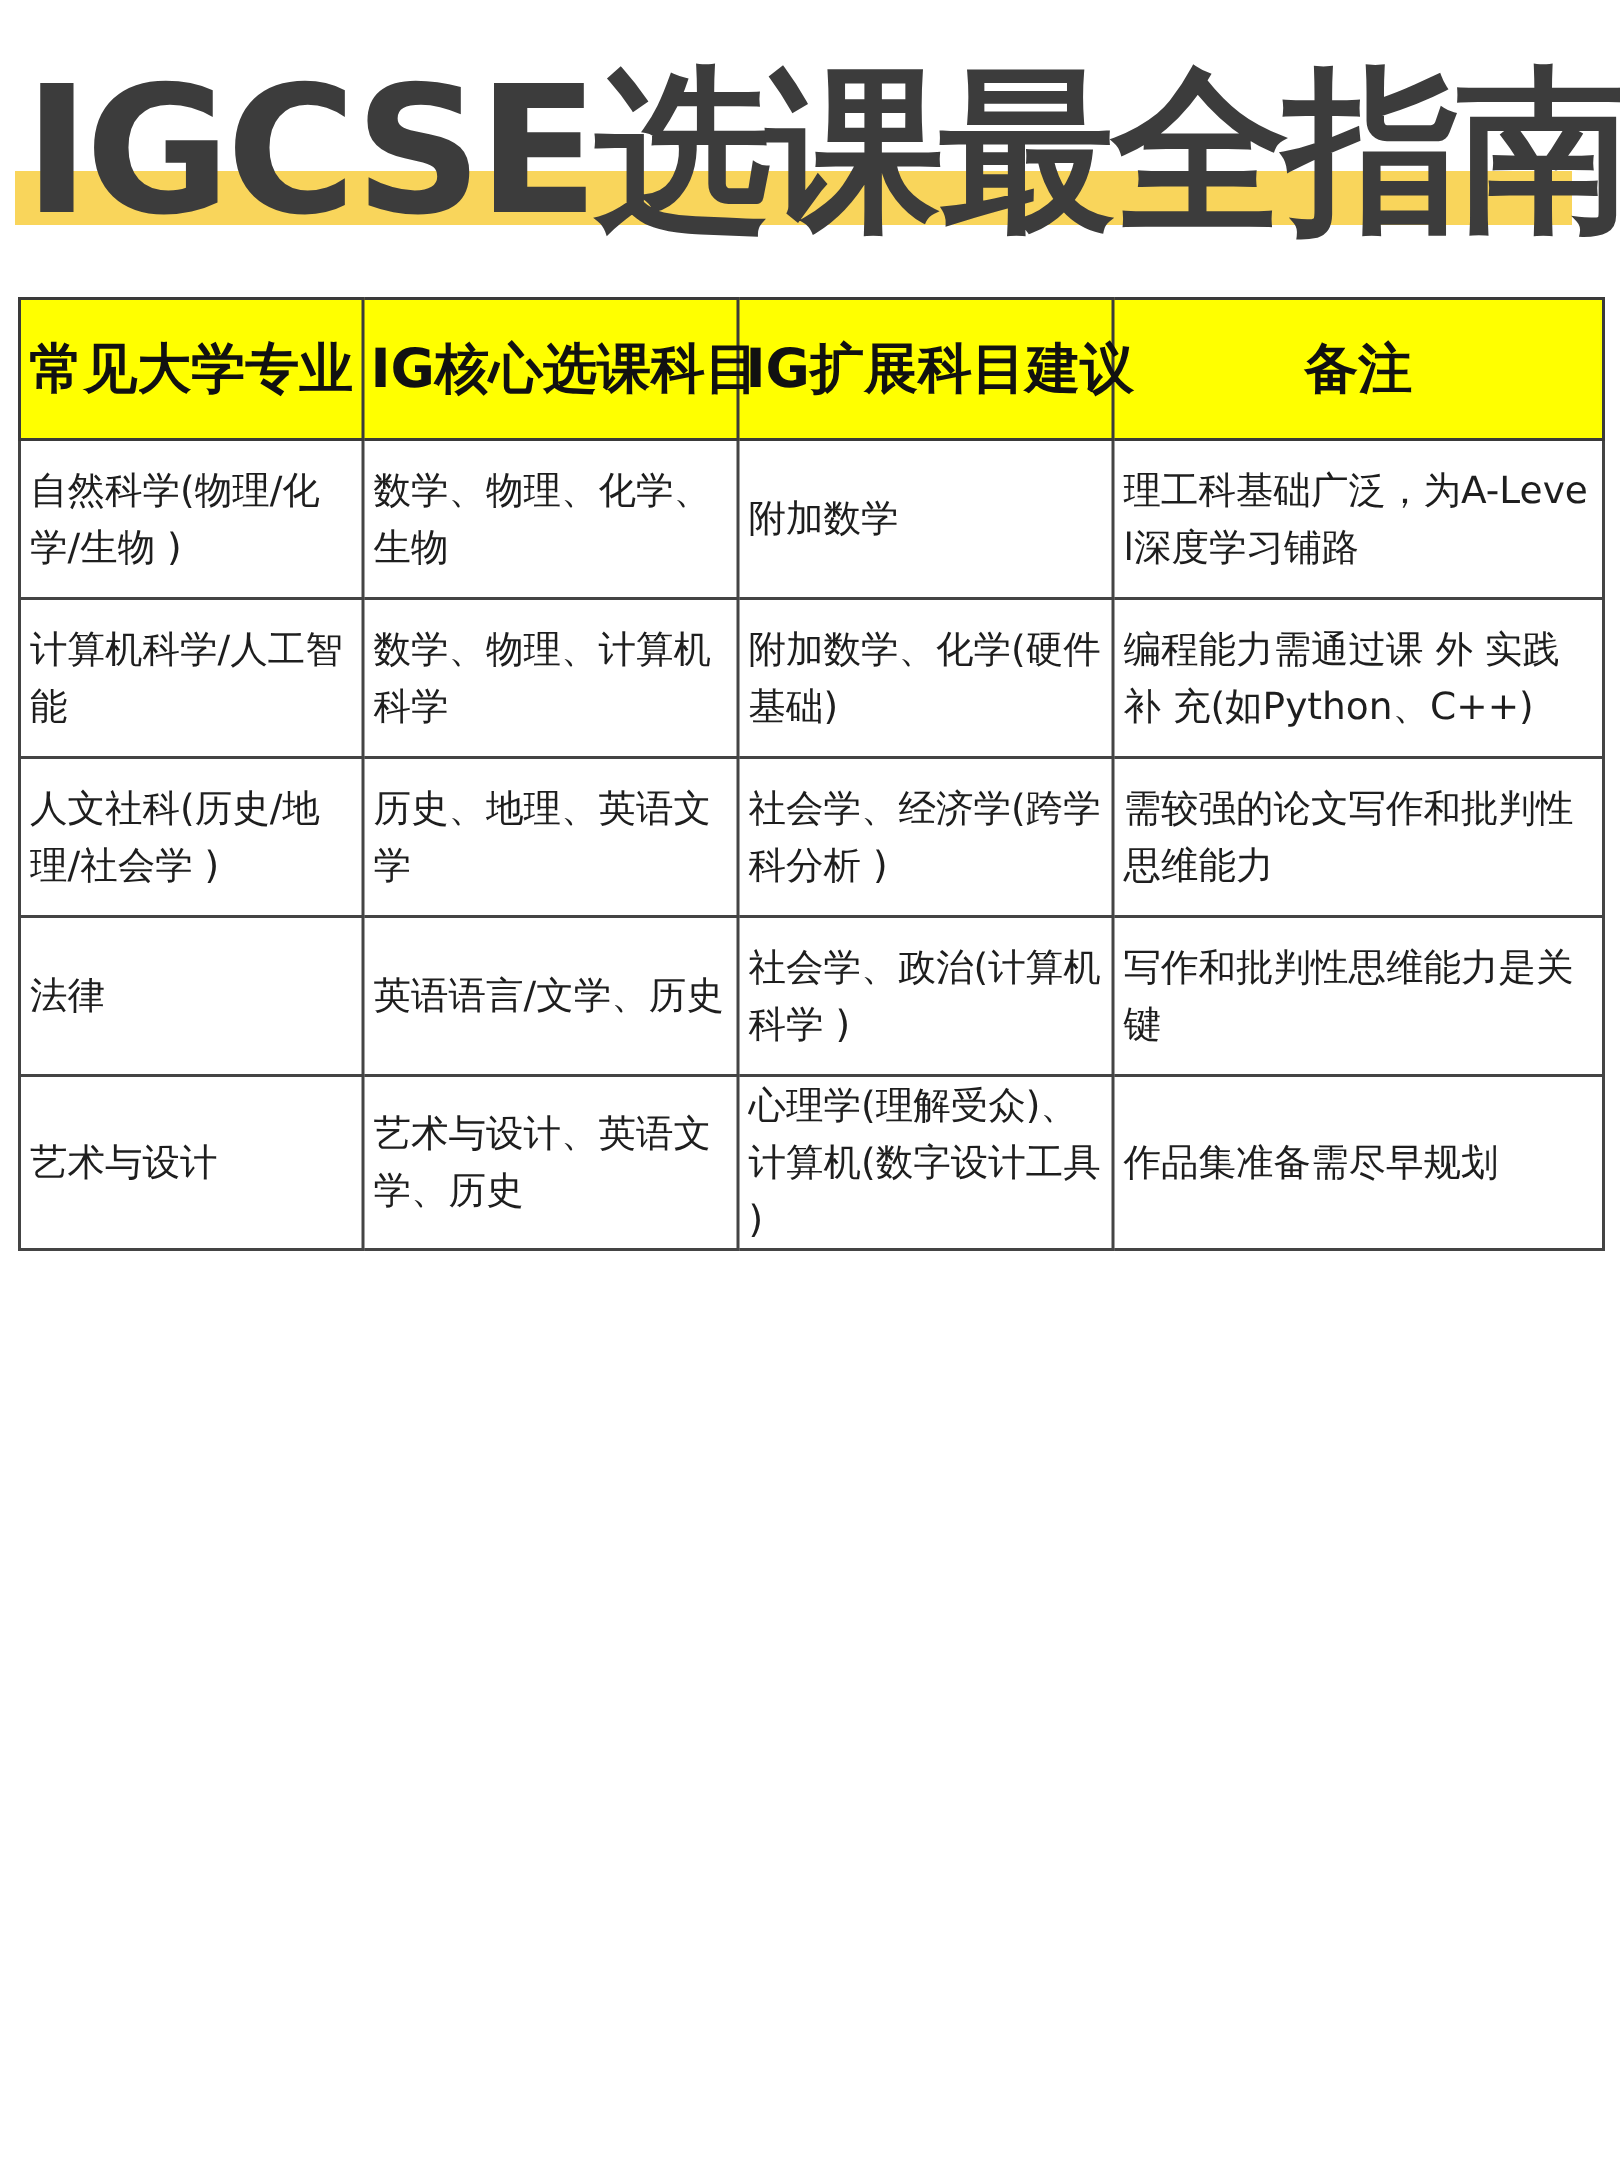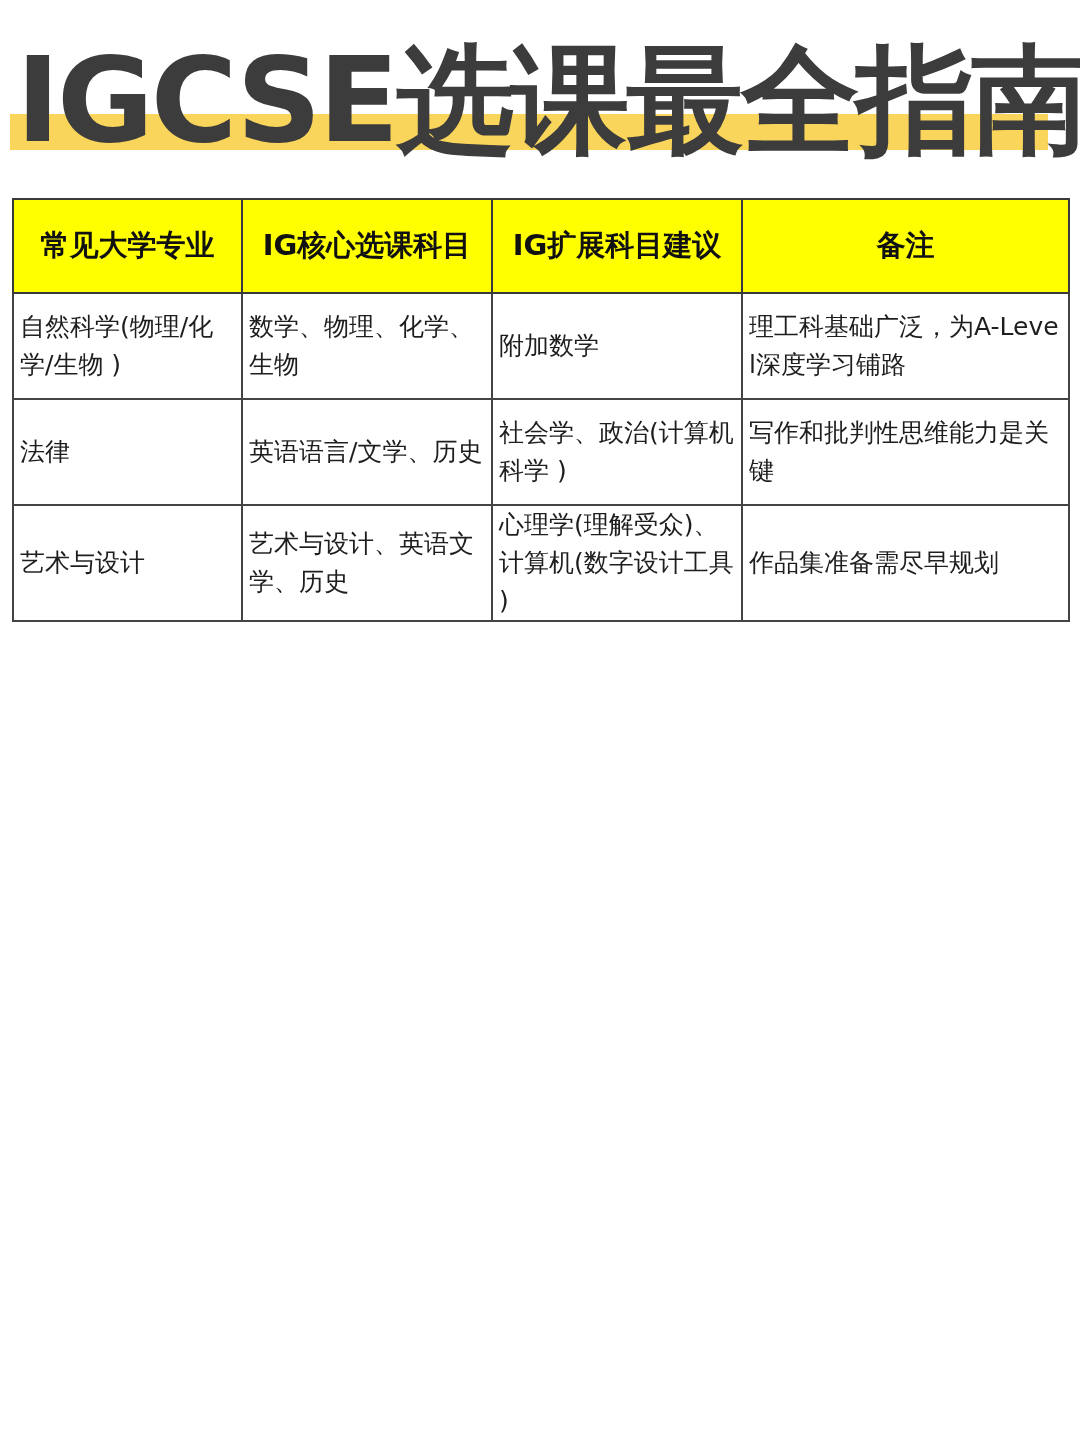--- a/index.html
+++ b/index.html
@@ -53,21 +53,21 @@
     table-layout: fixed;
   }
   table.guide col.c1 { width: 229px; }
   table.guide col.c2 { width: 250px; }
   table.guide col.c3 { width: 250px; }
   table.guide col.c4 { width: 327px; }
   table.guide th {
     background: #ffff00;
     height: 92px;
     border: 2px solid #3a3a3a;
-    font-size: 29px;
+    font-size: 36px;
     font-weight: bold;
     color: #111111;
     text-align: center;
     vertical-align: middle;
     padding: 0 4px;
     white-space: nowrap;
     margin-top: 28px;
   }
   table.guide td {
     border: 2px solid #444444;
@@ -108,20 +108,32 @@
     </tr>
   </thead>
   <tbody>
     <tr>
       <td>自然科学(物理/化学/生物 )</td>
       <td>数学、物理、化学、生物</td>
       <td>附加数学</td>
       <td>理工科基础广泛，为A-Level深度学习铺路</td>
     </tr>
     <tr>
+      <td>计算机科学/人工智能</td>
+      <td>数学、物理、计算机科学</td>
+      <td>附加数学、化学(硬件基础)</td>
+      <td>编程能力需通过课 外 实践 补 充(如Python、C++)</td>
+    </tr>
+    <tr>
+      <td>人文社科(历史/地理/社会学 )</td>
+      <td>历史、地理、英语文学</td>
+      <td>社会学、经济学(跨学科分析 )</td>
+      <td>需较强的论文写作和批判性思维能力</td>
+    </tr>
+    <tr>
       <td>法律</td>
       <td>英语语言/文学、历史</td>
       <td>社会学、政治(计算机科学 )</td>
       <td>写作和批判性思维能力是关键</td>
     </tr>
     <tr>
       <td>艺术与设计</td>
       <td>艺术与设计、英语文学、历史</td>
       <td>心理学(理解受众)、计算机(数字设计工具 )</td>
       <td>作品集准备需尽早规划</td>

